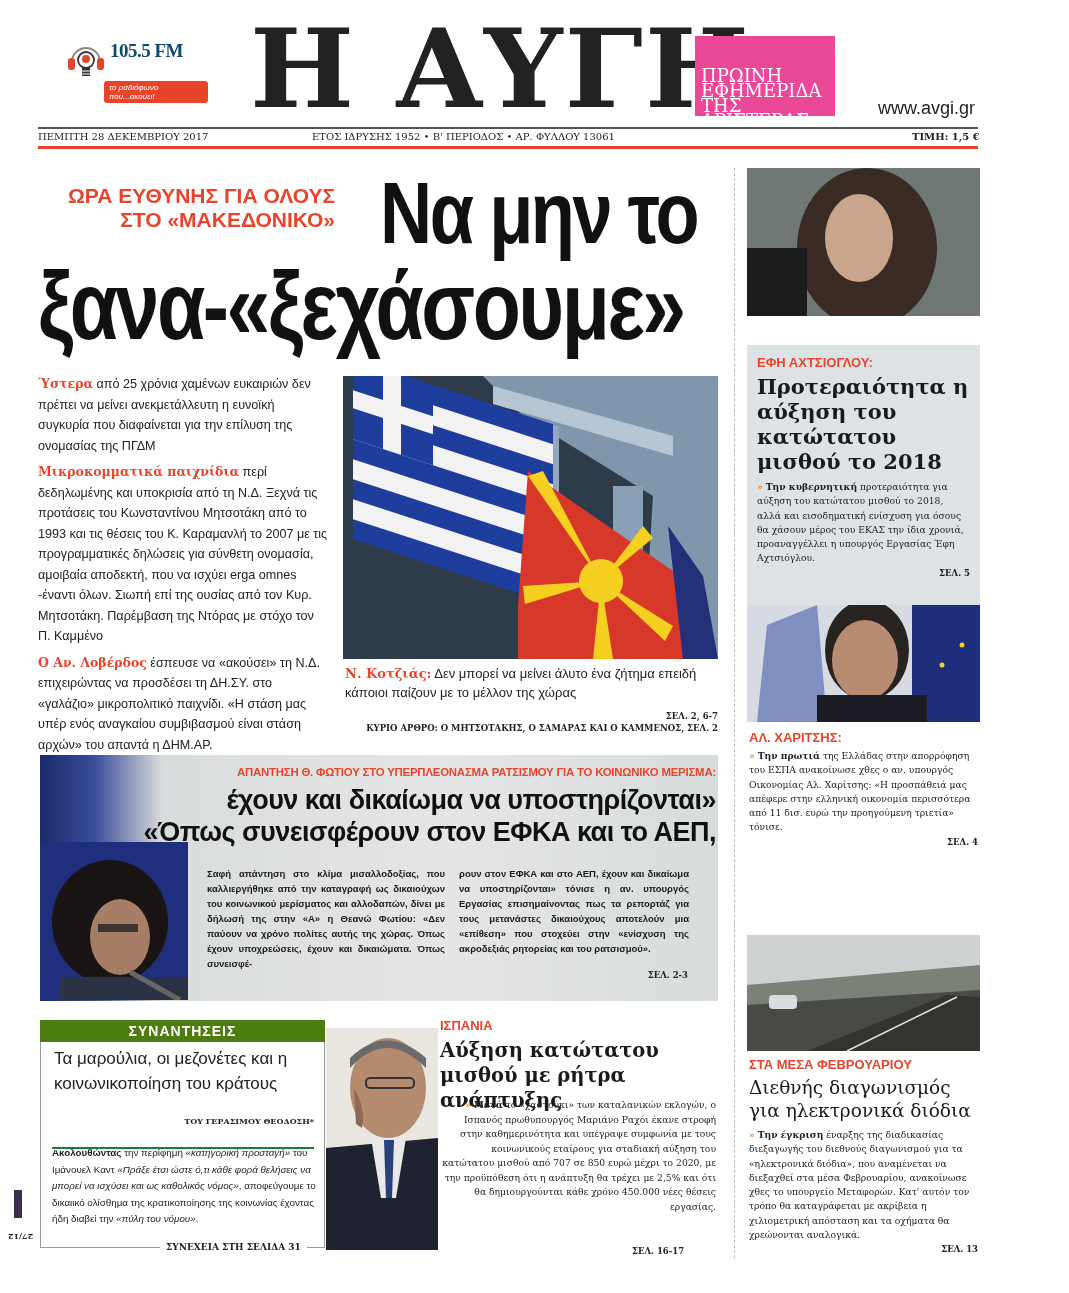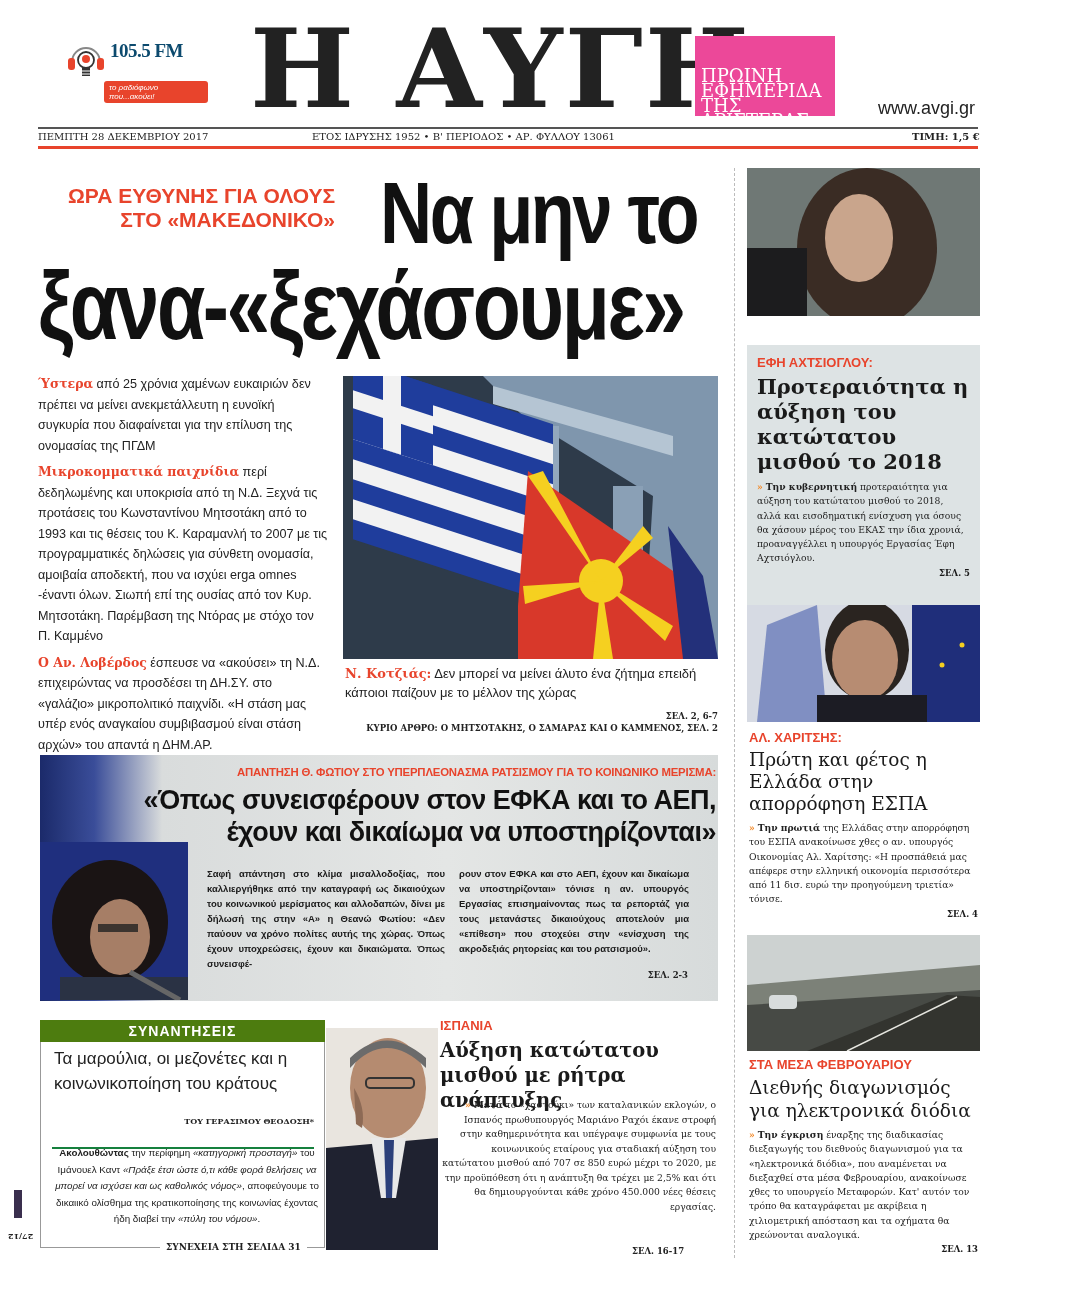--- a/index.html
+++ b/index.html
@@ -61,21 +61,21 @@
   .photo-fotiou { left: 40px; top: 842px; width: 148px; height: 158px; background: radial-gradient(ellipse at 55% 55%, #8a6b57 0%, #3b2a22 35%, #1b1c2e 60%, #1f2f7e 100%); }
   .body-fotiou-1 { left: 207px; top: 866px; width: 238px; font-family: "Liberation Sans", sans-serif; font-weight: bold; font-size: 9.5px; line-height: 15px; color: #1a1a1a; text-align: justify; }
   .body-fotiou-2 { left: 459px; top: 866px; width: 230px; font-family: "Liberation Sans", sans-serif; font-weight: bold; font-size: 9.5px; line-height: 15px; color: #1a1a1a; text-align: justify; }
   .ref-fotiou { left: 600px; top: 970px; width: 88px; text-align: right; font-family: "DejaVu Serif", serif; font-weight: bold; font-size: 8.5px; color: #222; }
 
   
   .opinion-box { left: 40px; top: 1020px; width: 285px; height: 228px; border: 1px solid #999; border-top: none; }
   .opinion-header { left: 40px; top: 1020px; width: 285px; height: 22px; background: #4d7c0f; color: #fff; text-align: center; font-family: "Liberation Sans", sans-serif; font-weight: bold; font-size: 14px; line-height: 22px; letter-spacing: 1px; }
   .opinion-title { left: 54px; top: 1046px; width: 268px; font-family: "Liberation Sans", sans-serif; font-size: 17px; line-height: 25px; color: #222; }
   .opinion-author { left: 52px; top: 1116px; width: 262px; font-family: "DejaVu Serif", serif; font-weight: bold; font-size: 8px; color: #222; padding-bottom: 21px; border-bottom: 2px solid #15803d; text-align: right; }
-  .opinion-body { left: 52px; top: 1145px; width: 270px; font-family: "Liberation Sans", sans-serif; font-size: 9.8px; line-height: 16.5px; color: #222; text-align: center; }
+  .opinion-body { left: 52px; top: 1145px; width: 270px; font-family: "Liberation Sans", sans-serif; font-size: 9.8px; line-height: 16.5px; color: #222; }
   .opinion-body .lead { font-weight: bold; }
   .opinion-body em { font-style: italic; }
   .opinion-continue { left: 160px; top: 1242px; background: #fff; padding: 0 6px; font-family: "DejaVu Serif", serif; font-weight: bold; font-size: 9px; color: #222; }
   .side-code { left: 14px; top: 1190px; width: 8px; height: 28px; background: #3a2f4e; }
   .side-code-text { left: 8px; top: 1232px; font-family: "DejaVu Serif", serif; font-weight: bold; font-size: 8px; transform: rotate(180deg); color: #222; }
 
   
   .photo-rajoy { left: 326px; top: 1028px; width: 112px; height: 222px; background: linear-gradient(180deg, #7a6a5c 0%, #b48a70 30%, #3a3f55 60%, #1a1a22 100%); }
   .kicker-spain { left: 440px; top: 1018px; font-family: "Liberation Sans", sans-serif; font-weight: bold; font-size: 13px; color: #e8442c; }
   .head-spain { left: 440px; top: 1038px; width: 280px; font-family: "DejaVu Serif", serif; font-weight: bold; font-size: 19.5px; line-height: 25px; color: #1a1a1a; }
@@ -198,21 +198,20 @@
     <rect x="165" y="0" width="68" height="117" fill="#1f2e7a"></rect>
     <circle cx="195" cy="60" r="2.5" fill="#f5d020"></circle>
     <circle cx="215" cy="40" r="2.5" fill="#f5d020"></circle>
     <ellipse cx="120" cy="45" rx="42" ry="50" fill="#2a2420"></ellipse>
     <ellipse cx="118" cy="55" rx="33" ry="40" fill="#b78c72"></ellipse>
     <rect x="70" y="90" width="110" height="27" fill="#1c1c24"></rect>
   </svg>
 </div>
 <div class="abs box-charitsis">
   <div class="kicker-r">ΑΛ. ΧΑΡΙΤΣΗΣ:</div>
-  <div class="head-r" style="font-weight: normal; font-size: 18.5px; line-height: 22px;">Πρώτη και φέτος η Ελλάδα στην απορρόφηση ΕΣΠΑ</div>
   <div class="body-r"><span class="arrow">»</span> <span class="lead">Την πρωτιά</span><span> της Ελλάδας στην απορρόφηση του ΕΣΠΑ ανακοίνωσε χθες ο αν. υπουργός Οικονομίας Αλ. Χαρίτσης: «Η προσπάθειά μας απέφερε στην ελληνική οικονομία περισσότερα από 11 δισ. ευρώ την προηγούμενη τριετία» τόνισε.</span></div>
   <div class="ref-r">ΣΕΛ. 4</div>
 </div>
 
 <div class="abs photo-road">
   <svg width="233" height="116" viewBox="0 0 233 116">
     <rect width="233" height="116" fill="#cdd2d1"></rect>
     <polygon points="0,50 233,30 233,70 0,90" fill="#7c8178"></polygon>
     <polygon points="0,70 233,55 233,116 0,116" fill="#474a45"></polygon>
     <polygon points="60,116 200,60 233,62 233,116" fill="#33342f"></polygon>
@@ -223,22 +222,22 @@
 <div class="abs box-tolls">
   <div class="kicker-r">ΣΤΑ ΜΕΣΑ ΦΕΒΡΟΥΑΡΙΟΥ</div>
   <div class="head-r" style="font-weight: normal; font-size: 18.5px; line-height: 23px;">Διεθνής διαγωνισμός για ηλεκτρονικά διόδια</div>
   <div class="body-r"><span class="arrow">»</span> <span class="lead">Την έγκριση</span><span> έναρξης της διαδικασίας διεξαγωγής του διεθνούς διαγωνισμού για τα «ηλεκτρονικά διόδια», που αναμένεται να διεξαχθεί στα μέσα Φεβρουαρίου, ανακοίνωσε χθες το υπουργείο Μεταφορών. Κατ' αυτόν τον τρόπο θα καταγράφεται με ακρίβεια η χιλιομετρική απόσταση και τα οχήματα θα χρεώνονται αναλογικά.</span></div>
   <div class="ref-r">ΣΕΛ. 13</div>
 </div>
 
 <div class="abs fotiou-section"></div>
 <div class="abs kicker-fotiou">ΑΠΑΝΤΗΣΗ Θ. ΦΩΤΙΟΥ ΣΤΟ ΥΠΕΡΠΛΕΟΝΑΣΜΑ ΡΑΤΣΙΣΜΟΥ ΓΙΑ ΤΟ ΚΟΙΝΩΝΙΚΟ ΜΕΡΙΣΜΑ:</div>
 <div class="abs head-fotiou">
+  <div>έχουν και δικαίωμα να υποστηρίζονται»</div>
   <div>«Όπως συνεισφέρουν στον ΕΦΚΑ και το ΑΕΠ,</div>
-  <div>έχουν και δικαίωμα να υποστηρίζονται»</div>
 </div>
 <div class="abs photo-fotiou">
   <svg width="148" height="158" viewBox="0 0 148 158">
     <rect width="148" height="158" fill="#1f2f7e"></rect>
     <ellipse cx="70" cy="80" rx="58" ry="62" fill="#1a1414"></ellipse>
     <ellipse cx="80" cy="95" rx="30" ry="38" fill="#a67e66"></ellipse>
     <rect x="58" y="82" width="40" height="8" fill="#222" opacity="0.8"></rect>
     <rect x="20" y="135" width="128" height="23" fill="#2a3244"></rect>
     <line x1="90" y1="130" x2="140" y2="158" stroke="#666" stroke-width="5"></line>
   </svg>

